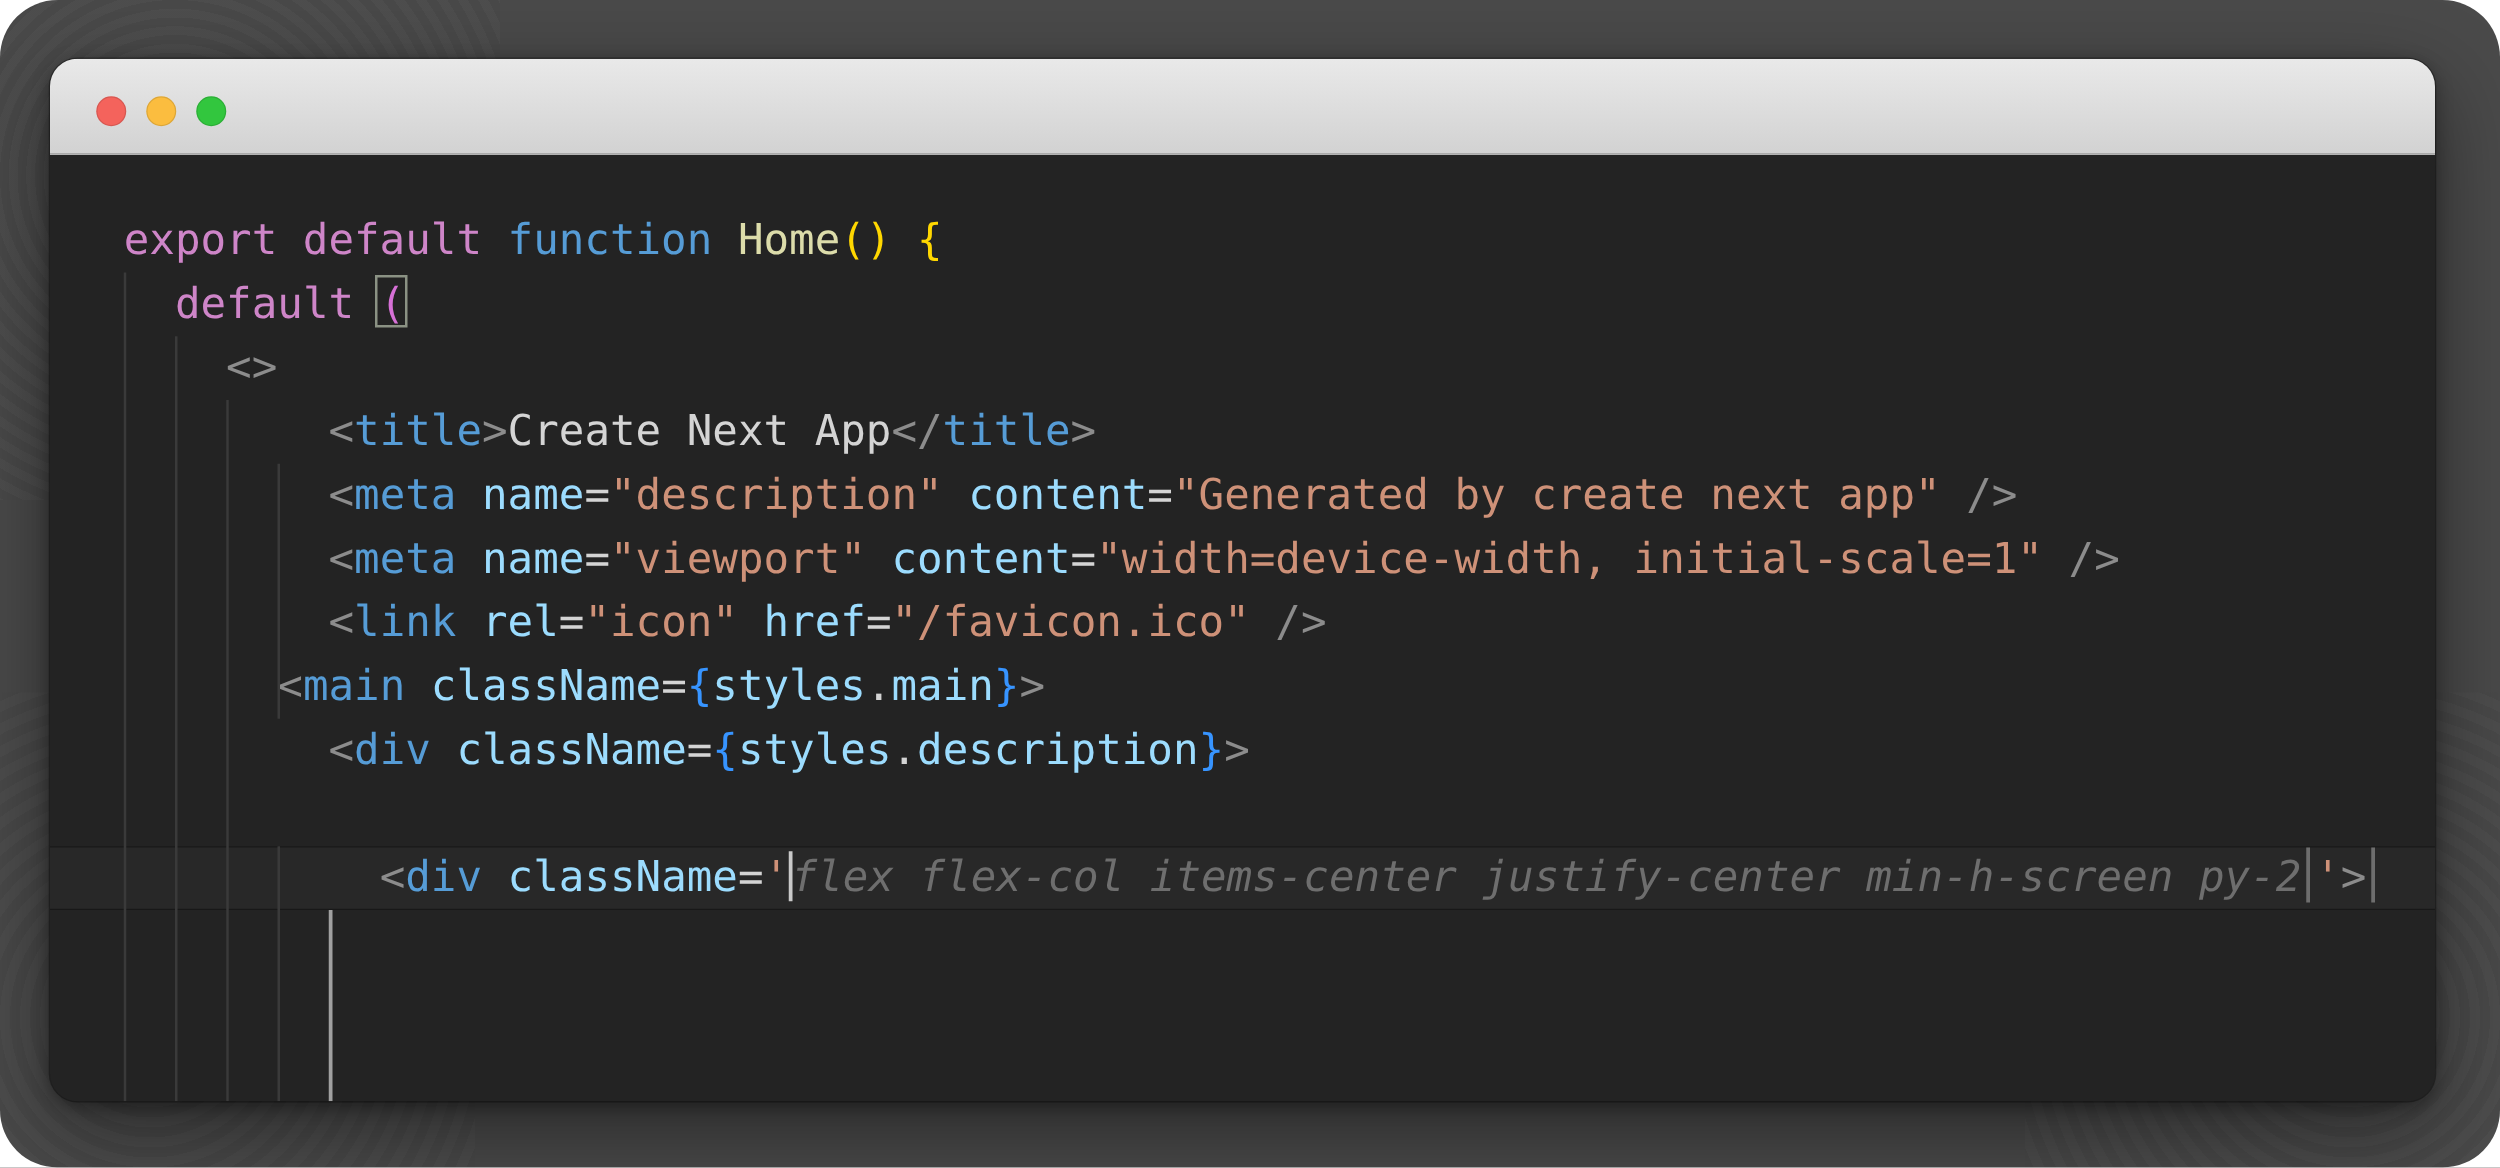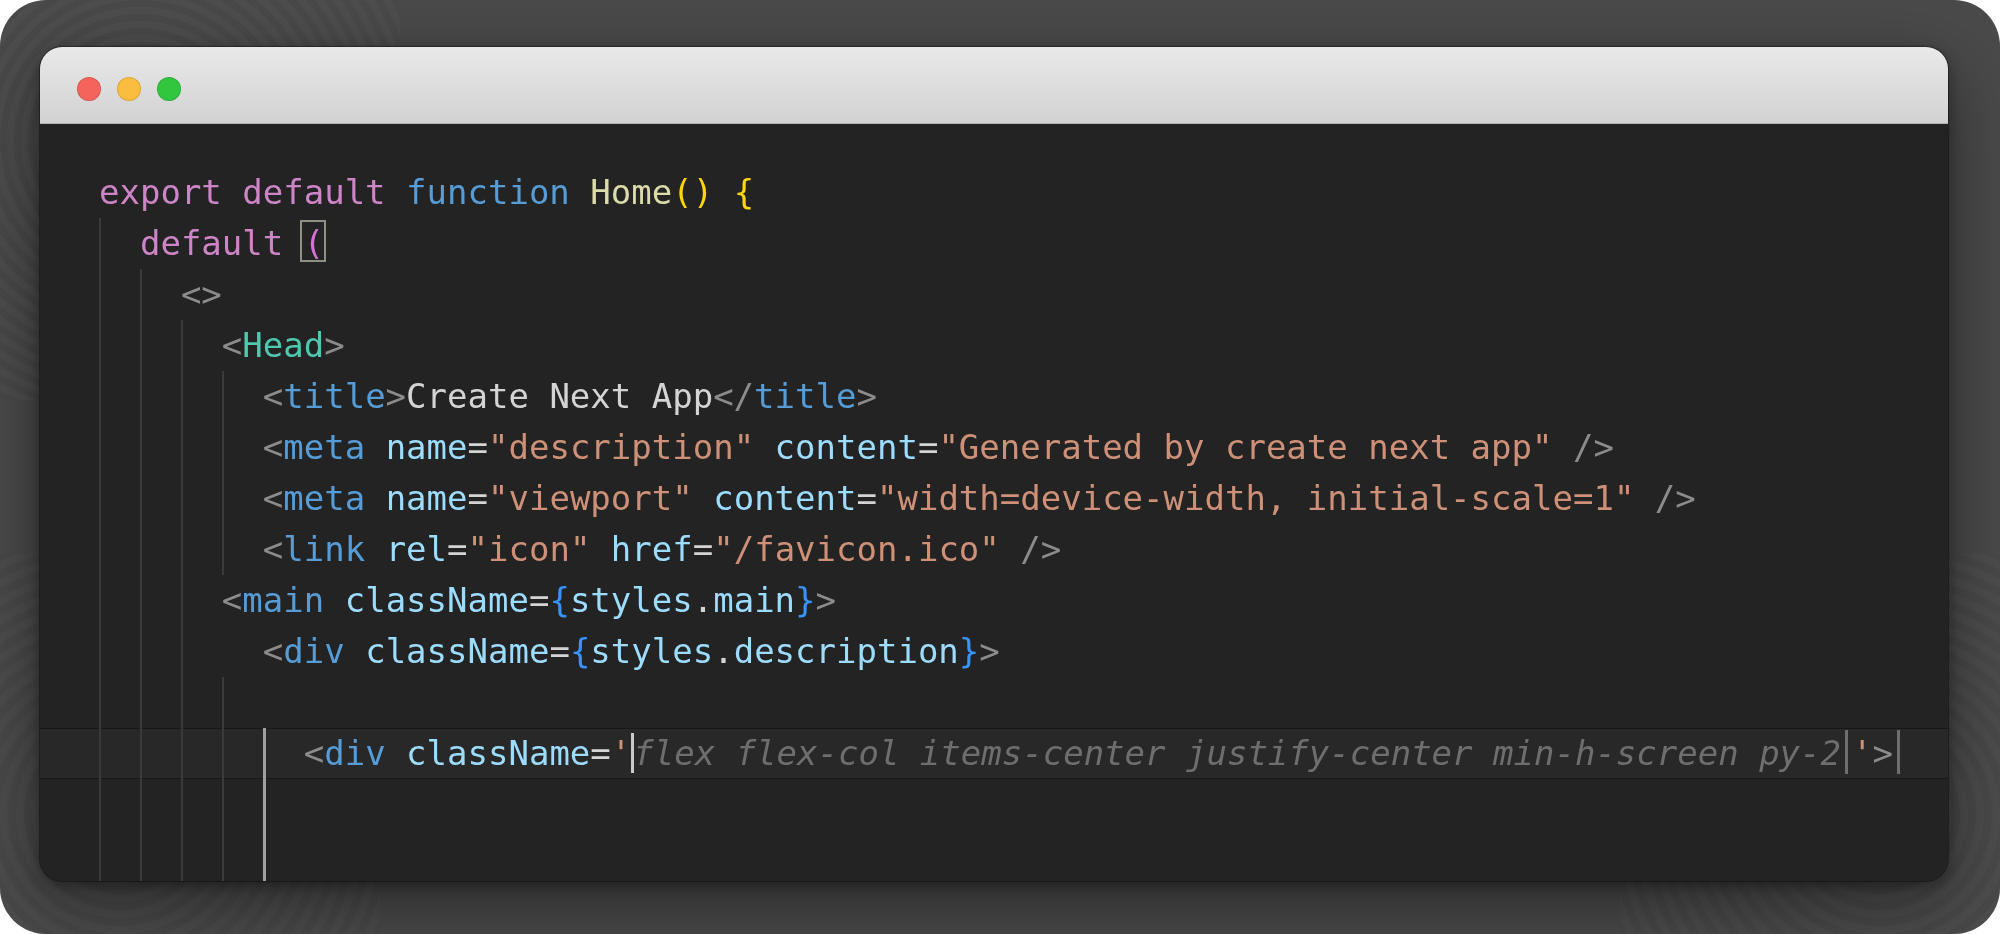--- a/index.html
+++ b/index.html
@@ -44,21 +44,20 @@
   <div class="window">
     <div class="titlebar" id="titlebar">
         <div class="light" style="left: 37px; background: rgb(244, 99, 92);"></div>
         <div class="light" style="left: 77px; background: rgb(251, 189, 63);"></div>
         <div class="light" style="left: 117px; background: rgb(50, 198, 62);"></div>
       </div>
     <div class="code" id="code-area">
         <div class="line"><span></span><span class="kw" style="color: rgb(206, 133, 200);">export default</span><span class="pln" style="color: rgb(212, 212, 212);"> </span><span class="kwb" style="color: rgb(86, 156, 214);">function</span><span class="pln" style="color: rgb(212, 212, 212);"> </span><span class="fname" style="color: rgb(220, 220, 170);">Home</span><span class="b1" style="color: rgb(255, 215, 0);">()</span><span class="pln" style="color: rgb(212, 212, 212);"> </span><span class="b1" style="color: rgb(255, 215, 0);">{</span></div>
         <div class="line"><span>  </span><span class="kw" style="color: rgb(206, 133, 200);">default</span><span class="pln" style="color: rgb(212, 212, 212);"> </span><span class="b2 match" style="color: rgb(214, 112, 214);">(</span></div>
         <div class="line"><span>    </span><span class="ang" style="color: rgb(140, 140, 140);">&lt;&gt;</span></div>
-        <div class="line"><span>      </span><span class="ang" style="color: rgb(140, 140, 140);">&lt;</span><span class="comp" style="color: rgb(78, 201, 176);">Head</span><span class="ang" style="color: rgb(140, 140, 140);">&gt;</span></div>
         <div class="line"><span>        </span><span class="ang" style="color: rgb(140, 140, 140);">&lt;</span><span class="tag" style="color: rgb(86, 156, 214);">title</span><span class="ang" style="color: rgb(140, 140, 140);">&gt;</span><span class="pln" style="color: rgb(212, 212, 212);">Create Next App</span><span class="ang" style="color: rgb(140, 140, 140);">&lt;/</span><span class="tag" style="color: rgb(86, 156, 214);">title</span><span class="ang" style="color: rgb(140, 140, 140);">&gt;</span></div>
         <div class="line"><span>        </span><span class="ang" style="color: rgb(140, 140, 140);">&lt;</span><span class="tag" style="color: rgb(86, 156, 214);">meta</span><span class="pln" style="color: rgb(212, 212, 212);"> </span><span class="attr" style="color: rgb(156, 220, 254);">name</span><span class="pln" style="color: rgb(212, 212, 212);">=</span><span class="str" style="color: rgb(206, 145, 120);">"description"</span><span class="pln" style="color: rgb(212, 212, 212);"> </span><span class="attr" style="color: rgb(156, 220, 254);">content</span><span class="pln" style="color: rgb(212, 212, 212);">=</span><span class="str" style="color: rgb(206, 145, 120);">"Generated by create next app"</span><span class="pln" style="color: rgb(212, 212, 212);"> </span><span class="ang" style="color: rgb(140, 140, 140);">/&gt;</span></div>
         <div class="line"><span>        </span><span class="ang" style="color: rgb(140, 140, 140);">&lt;</span><span class="tag" style="color: rgb(86, 156, 214);">meta</span><span class="pln" style="color: rgb(212, 212, 212);"> </span><span class="attr" style="color: rgb(156, 220, 254);">name</span><span class="pln" style="color: rgb(212, 212, 212);">=</span><span class="str" style="color: rgb(206, 145, 120);">"viewport"</span><span class="pln" style="color: rgb(212, 212, 212);"> </span><span class="attr" style="color: rgb(156, 220, 254);">content</span><span class="pln" style="color: rgb(212, 212, 212);">=</span><span class="str" style="color: rgb(206, 145, 120);">"width=device-width, initial-scale=1"</span><span class="pln" style="color: rgb(212, 212, 212);"> </span><span class="ang" style="color: rgb(140, 140, 140);">/&gt;</span></div>
         <div class="line"><span>        </span><span class="ang" style="color: rgb(140, 140, 140);">&lt;</span><span class="tag" style="color: rgb(86, 156, 214);">link</span><span class="pln" style="color: rgb(212, 212, 212);"> </span><span class="attr" style="color: rgb(156, 220, 254);">rel</span><span class="pln" style="color: rgb(212, 212, 212);">=</span><span class="str" style="color: rgb(206, 145, 120);">"icon"</span><span class="pln" style="color: rgb(212, 212, 212);"> </span><span class="attr" style="color: rgb(156, 220, 254);">href</span><span class="pln" style="color: rgb(212, 212, 212);">=</span><span class="str" style="color: rgb(206, 145, 120);">"/favicon.ico"</span><span class="pln" style="color: rgb(212, 212, 212);"> </span><span class="ang" style="color: rgb(140, 140, 140);">/&gt;</span></div>
         <div class="line"><span>      </span><span class="ang" style="color: rgb(140, 140, 140);">&lt;</span><span class="tag" style="color: rgb(86, 156, 214);">main</span><span class="pln" style="color: rgb(212, 212, 212);"> </span><span class="attr" style="color: rgb(156, 220, 254);">className</span><span class="pln" style="color: rgb(212, 212, 212);">=</span><span class="b3" style="color: rgb(55, 148, 255);">{</span><span class="attr" style="color: rgb(156, 220, 254);">styles</span><span class="pln" style="color: rgb(212, 212, 212);">.</span><span class="attr" style="color: rgb(156, 220, 254);">main</span><span class="b3" style="color: rgb(55, 148, 255);">}</span><span class="ang" style="color: rgb(140, 140, 140);">&gt;</span></div>
         <div class="line"><span>        </span><span class="ang" style="color: rgb(140, 140, 140);">&lt;</span><span class="tag" style="color: rgb(86, 156, 214);">div</span><span class="pln" style="color: rgb(212, 212, 212);"> </span><span class="attr" style="color: rgb(156, 220, 254);">className</span><span class="pln" style="color: rgb(212, 212, 212);">=</span><span class="b3" style="color: rgb(55, 148, 255);">{</span><span class="attr" style="color: rgb(156, 220, 254);">styles</span><span class="pln" style="color: rgb(212, 212, 212);">.</span><span class="attr" style="color: rgb(156, 220, 254);">description</span><span class="b3" style="color: rgb(55, 148, 255);">}</span><span class="ang" style="color: rgb(140, 140, 140);">&gt;</span></div>
         <div class="line"><span></span></div>
         <div class="line current"><span>          </span><span class="ang" style="color: rgb(140, 140, 140);">&lt;</span><span class="tag" style="color: rgb(86, 156, 214);">div</span><span class="pln" style="color: rgb(212, 212, 212);"> </span><span class="attr" style="color: rgb(156, 220, 254);">className</span><span class="pln" style="color: rgb(212, 212, 212);">=</span><span class="str" style="color: rgb(206, 145, 120);">'</span><span class="cursor"></span><span class="ghost" style="color: rgb(110, 110, 110);">flex flex-col items-center justify-center min-h-screen py-2</span><span class="gbar"></span><span class="str" style="color: rgb(206, 145, 120);">'</span><span class="ang" style="color: rgb(140, 140, 140);">&gt;</span><span class="gbar"></span></div>
         <div class="line"><span></span></div>
         <div class="guide" style="left: calc(0ch + 59px); top: 94px; height: 714px;"></div>

